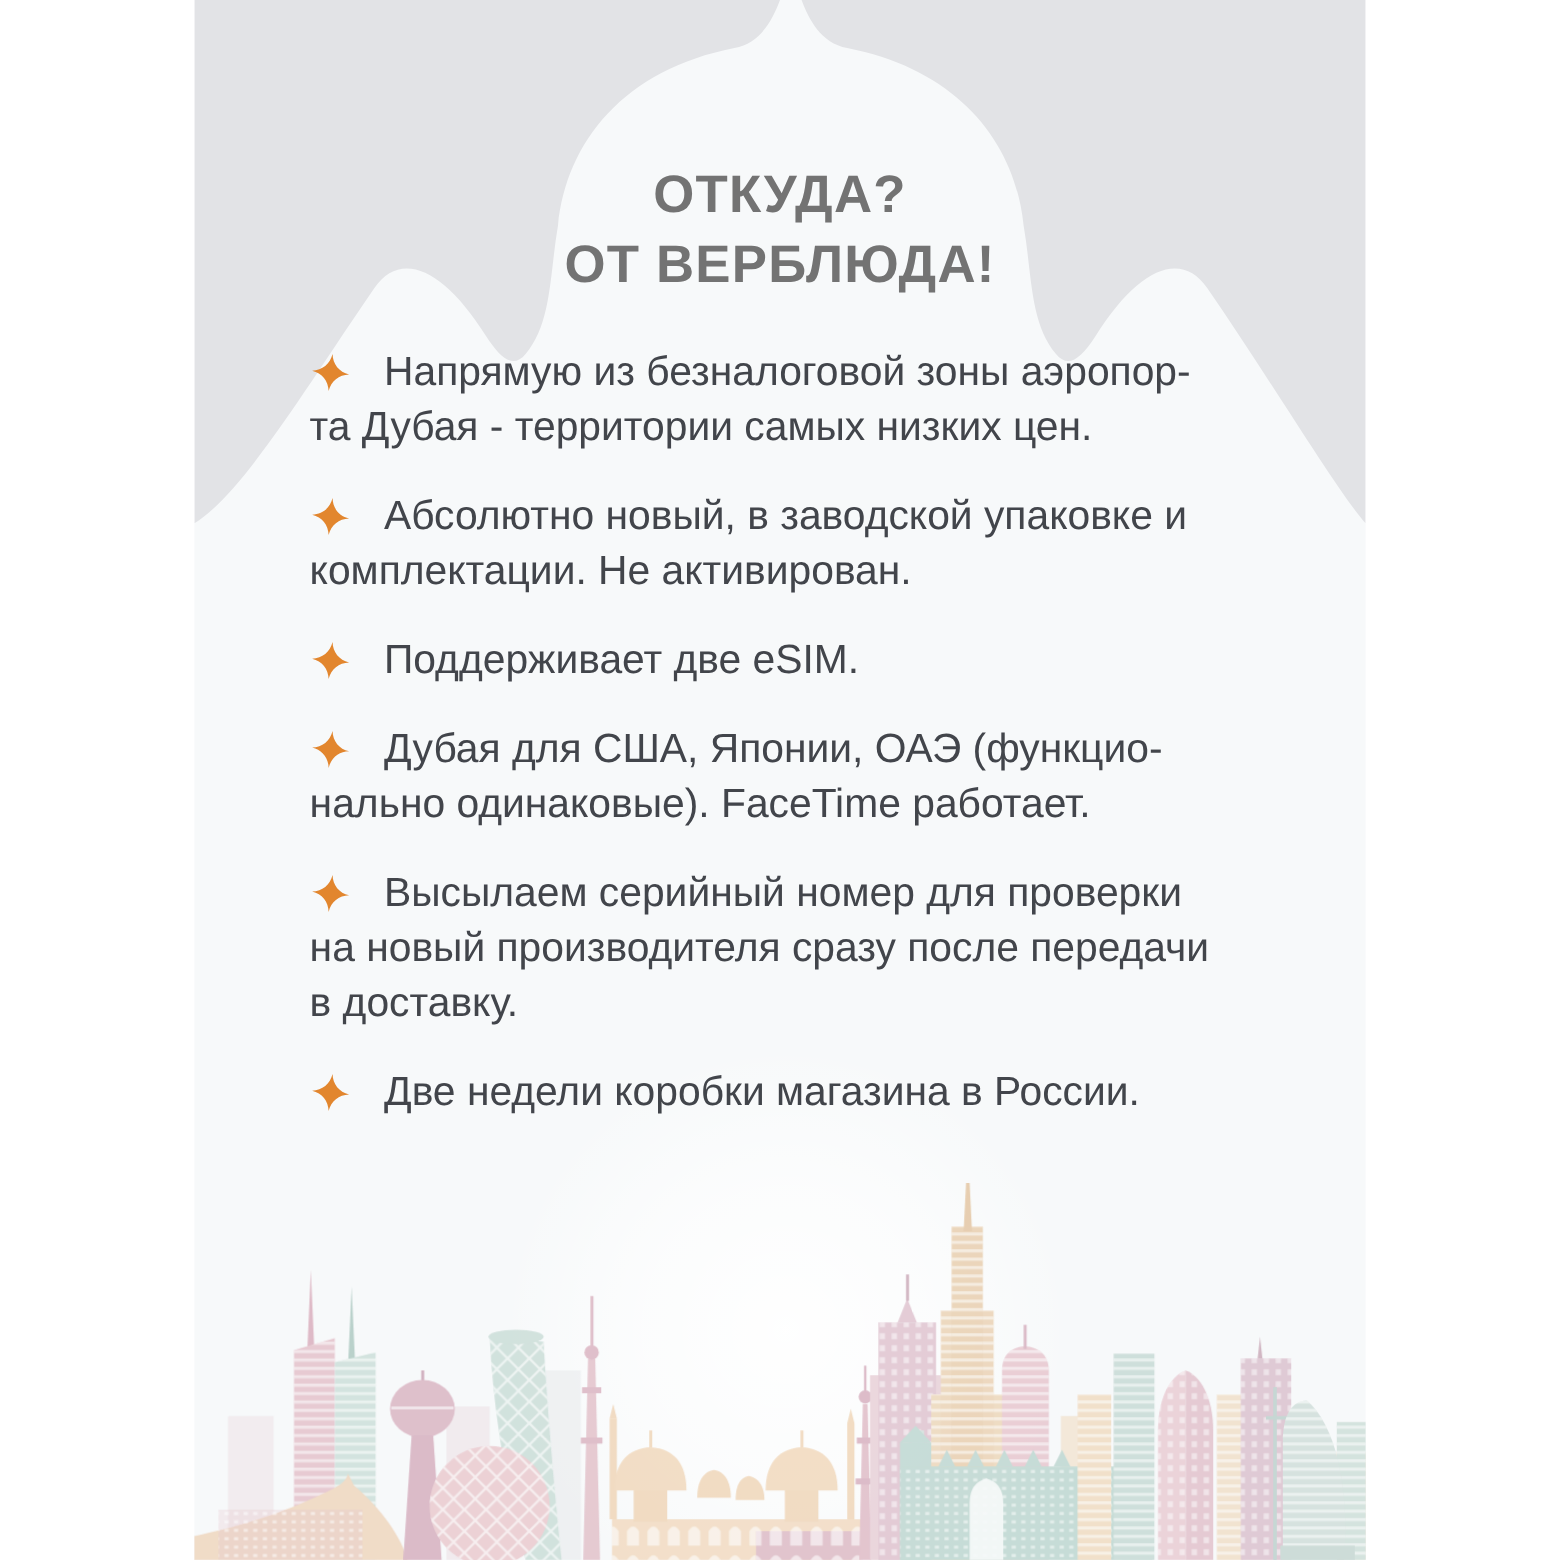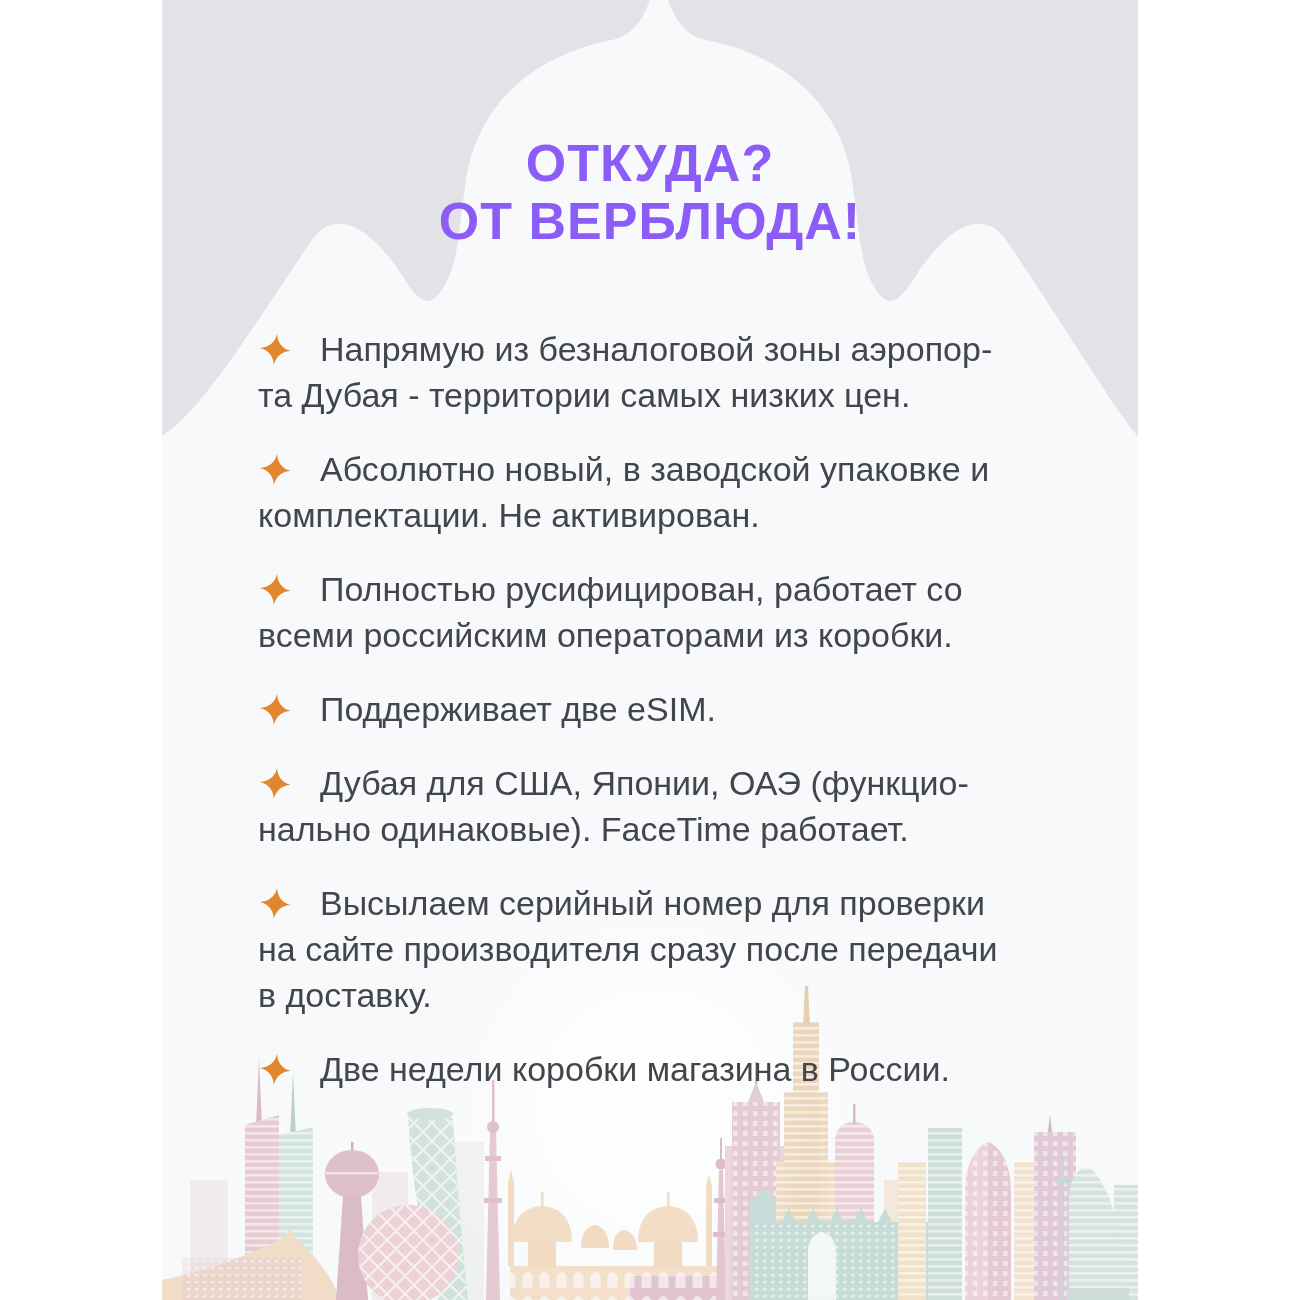--- a/index.html
+++ b/index.html
@@ -4,23 +4,23 @@
 <style>
   html,body{margin:0;padding:0;}
   .page{position:relative;width:1300px;height:1300px;background:#ffffff;overflow:hidden;
         font-family:"Liberation Sans","DejaVu Sans",sans-serif;}
   .strip{position:absolute;left:162px;top:0;width:976px;height:1300px;background:#F7F9FA;}
   .dome-svg{position:absolute;left:0;top:0;z-index:1;display:block;}
   .glow{position:absolute;left:253px;top:868px;width:480px;height:480px;z-index:2;
         background:radial-gradient(closest-side,rgba(255,255,255,0.95),rgba(255,255,255,0.55) 55%,rgba(255,255,255,0) 100%);}
   .skyline{position:absolute;left:0;bottom:0;z-index:3;display:block;}
   .content{position:absolute;left:0;top:0;width:976px;z-index:4;}
-  .title{margin:0;padding:134px 0 0 0;text-align:center;color:#8b5cf6;
-         font-size:52px;line-height:58px;font-weight:700;letter-spacing:1px;white-space:pre-line;}
-  .bullet-list{margin-top:76px;margin-left:96px;width:836px;}
+  .title{margin:0;padding:134px 0 0 0;text-align:center;color:#737373;
+         font-size:44px;line-height:58px;font-weight:700;letter-spacing:1px;white-space:pre-line;}
+  .bullet-list{margin-top:37px;margin-left:96px;width:836px;}
   .item{position:relative;margin:0 0 28px 0;}
   .item p{margin:0;font-size:34px;line-height:46px;color:#42454B;text-indent:62px;white-space:pre-line;}
   .star{position:absolute;left:2px;top:7px;width:31px;height:33px;transform:rotate(6deg);}
   .star svg{display:block;width:100%;height:100%;}
 </style>
 </head>
 <body>
 
 <div class="page">
   <div class="strip">
@@ -198,29 +198,20 @@
   <div class="item">
     <span class="star">
       <svg viewBox="0 0 24 24">
         <path d="M12 0 C12.9 6.6 17.4 11.1 24 12 C17.4 12.9 12.9 17.4 12 24 C11.1 17.4 6.6 12.9 0 12 C6.6 11.1 11.1 6.6 12 0 Z" fill="#E2862E"></path>
       </svg>
     </span>
     <p>Абсолютно новый, в заводской упаковке и
 комплектации. Не активирован.</p>
   </div>
 
-  <div class="item">
-    <span class="star">
-      <svg viewBox="0 0 24 24">
-        <path d="M12 0 C12.9 6.6 17.4 11.1 24 12 C17.4 12.9 12.9 17.4 12 24 C11.1 17.4 6.6 12.9 0 12 C6.6 11.1 11.1 6.6 12 0 Z" fill="#E2862E"></path>
-      </svg>
-    </span>
-    <p>Полностью русифицирован, работает со
-всеми российским операторами из коробки.</p>
-  </div>
 
   <div class="item">
     <span class="star">
       <svg viewBox="0 0 24 24">
         <path d="M12 0 C12.9 6.6 17.4 11.1 24 12 C17.4 12.9 12.9 17.4 12 24 C11.1 17.4 6.6 12.9 0 12 C6.6 11.1 11.1 6.6 12 0 Z" fill="#E2862E"></path>
       </svg>
     </span>
     <p>Поддерживает две eSIM.</p>
   </div>
 
@@ -234,21 +225,21 @@
 нально одинаковые). FaceTime работает.</p>
   </div>
 
   <div class="item">
     <span class="star">
       <svg viewBox="0 0 24 24">
         <path d="M12 0 C12.9 6.6 17.4 11.1 24 12 C17.4 12.9 12.9 17.4 12 24 C11.1 17.4 6.6 12.9 0 12 C6.6 11.1 11.1 6.6 12 0 Z" fill="#E2862E"></path>
       </svg>
     </span>
     <p>Высылаем серийный номер для проверки
-на сайте производителя сразу после передачи
+на новый производителя сразу после передачи
 в доставку.</p>
   </div>
 
   <div class="item">
     <span class="star">
       <svg viewBox="0 0 24 24">
         <path d="M12 0 C12.9 6.6 17.4 11.1 24 12 C17.4 12.9 12.9 17.4 12 24 C11.1 17.4 6.6 12.9 0 12 C6.6 11.1 11.1 6.6 12 0 Z" fill="#E2862E"></path>
       </svg>
     </span>
     <p>Две недели коробки магазина в России.</p>

